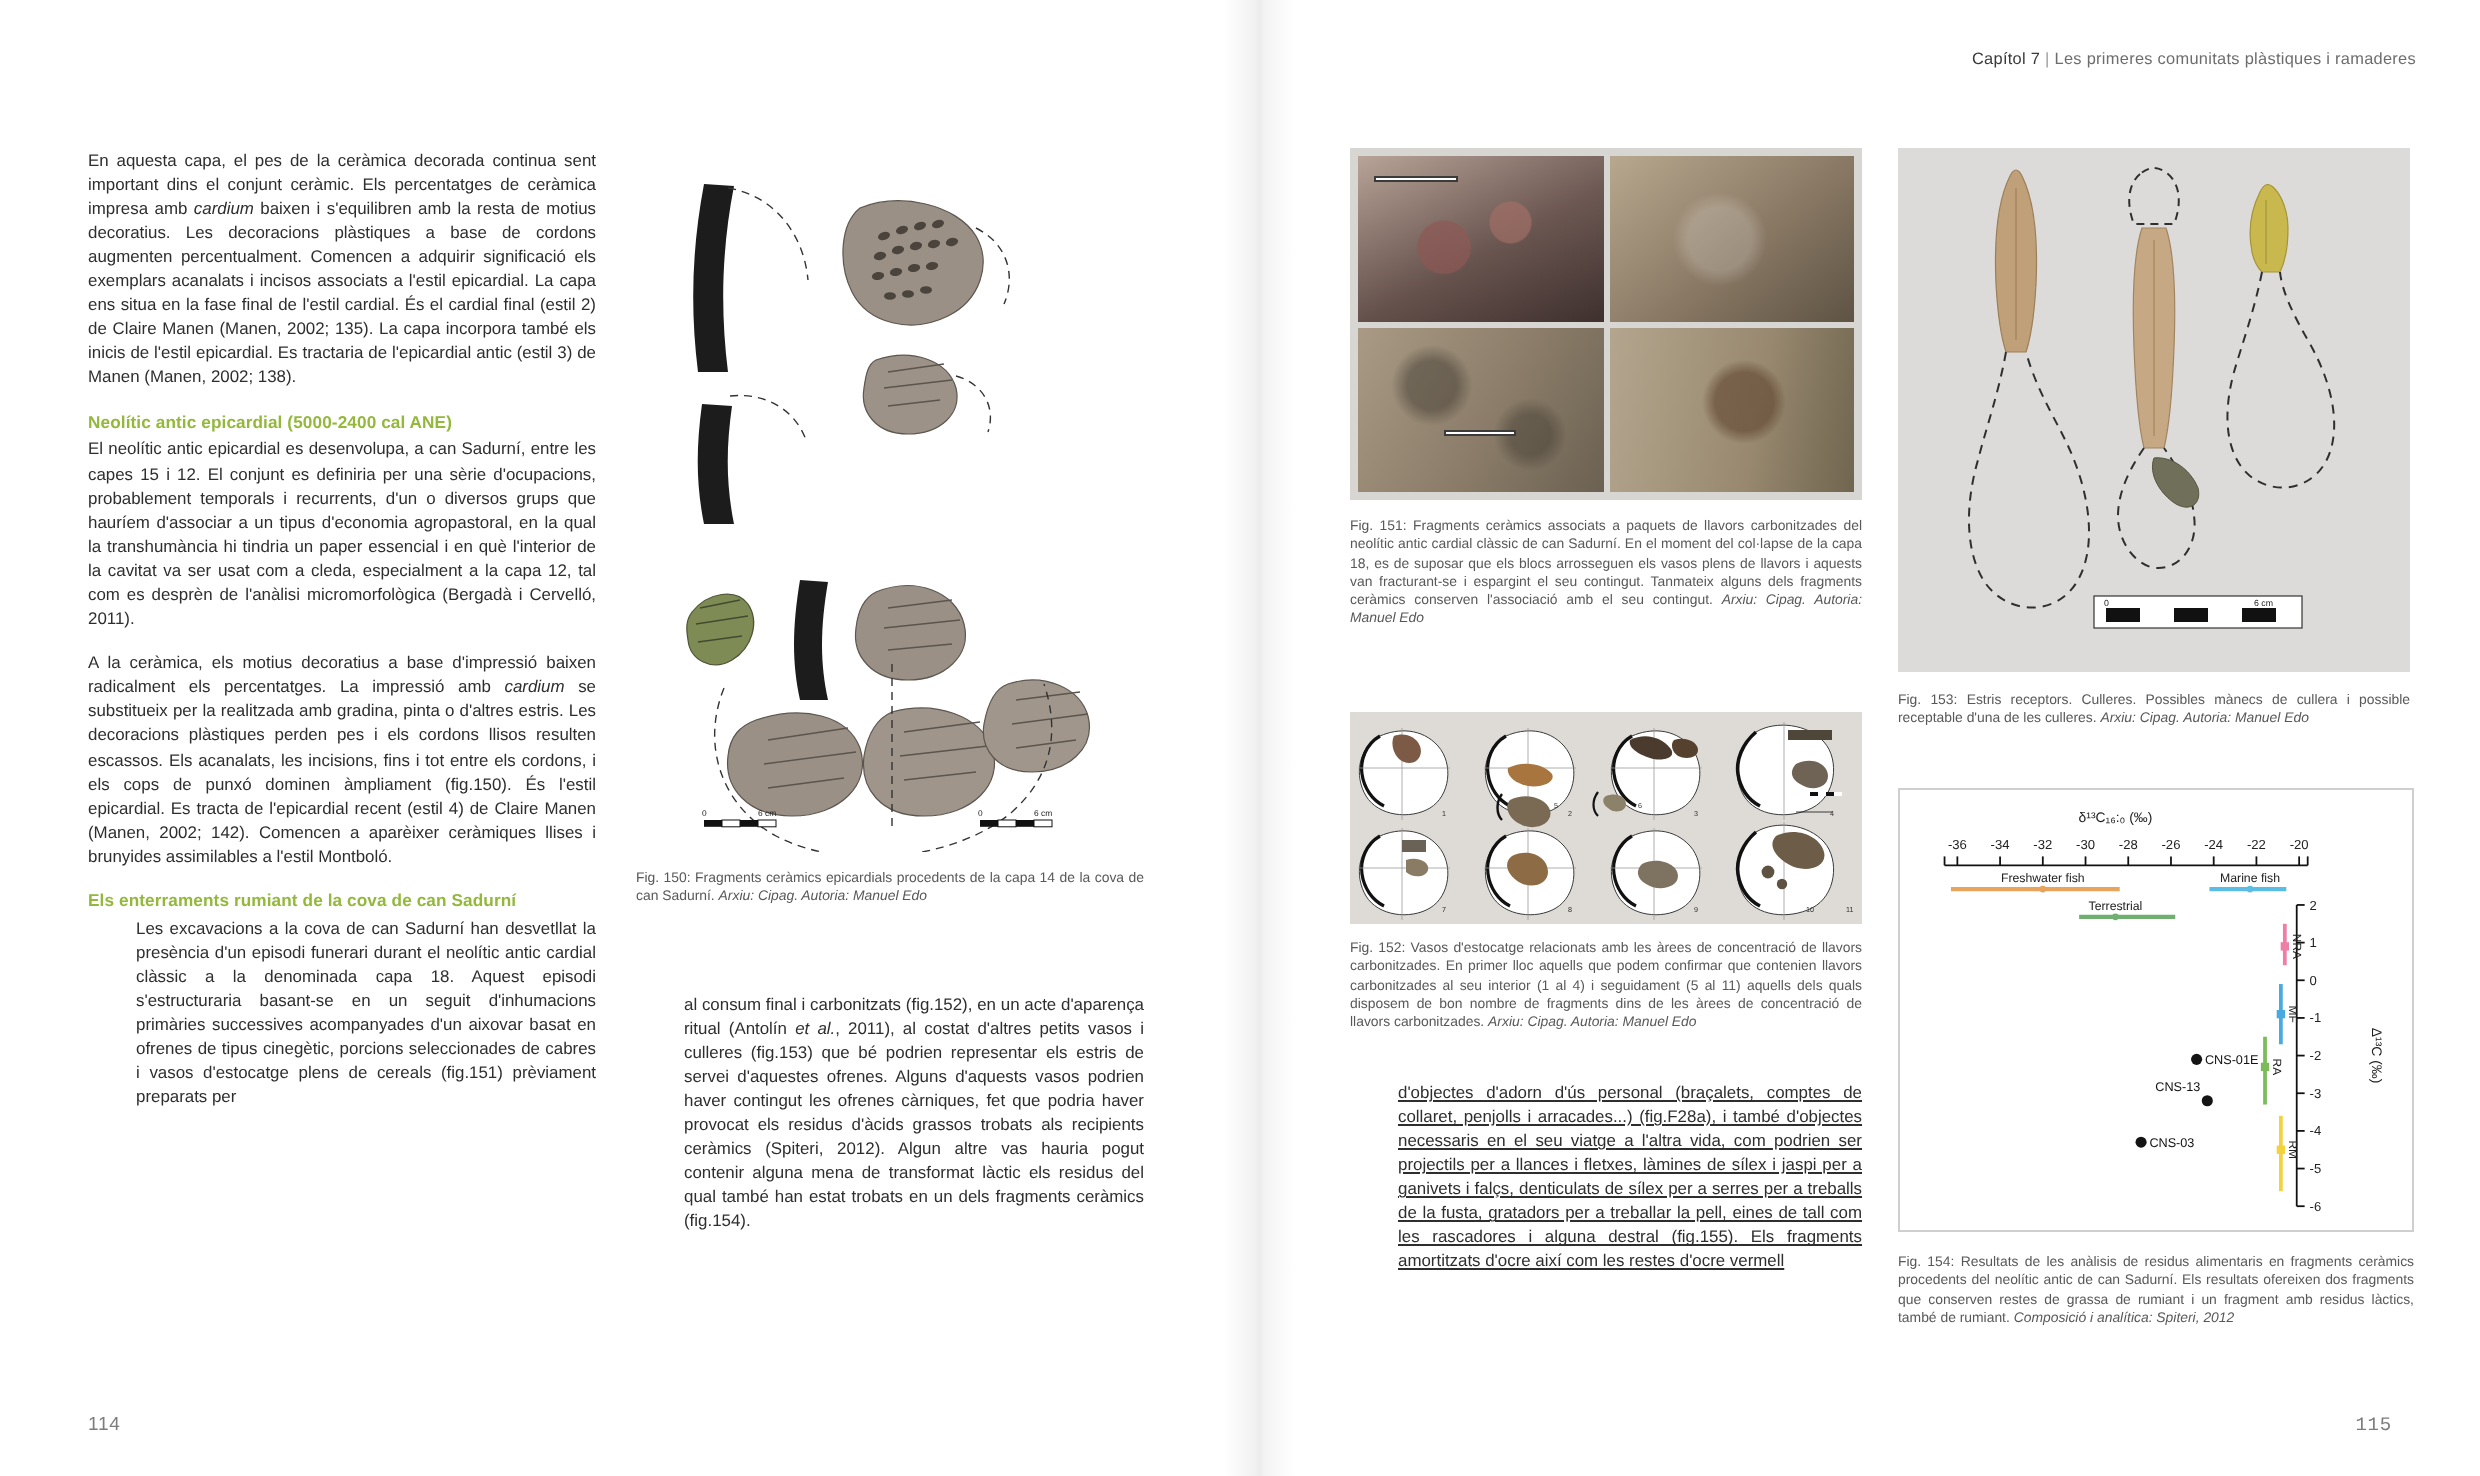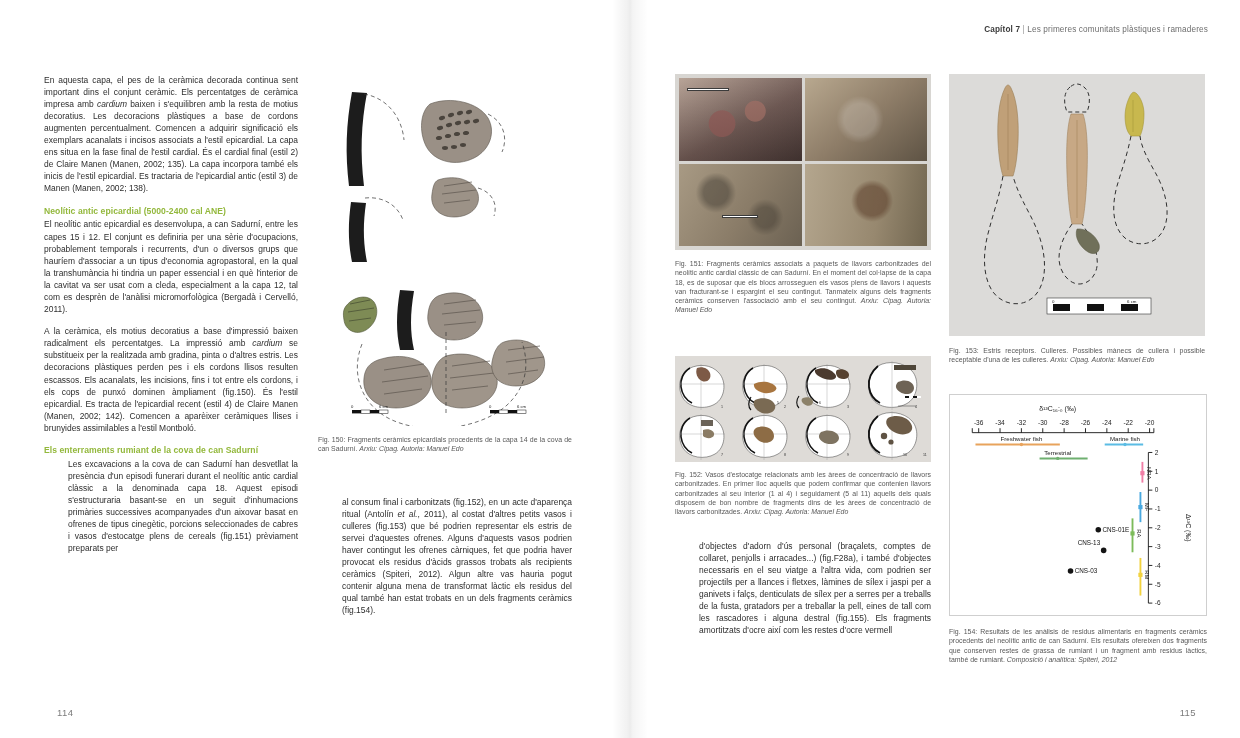--- a/index.html
+++ b/index.html
@@ -27,32 +27,32 @@
   .page-right { left: 620px; width: 620px; }
 
   .running-head {
     position: absolute;
     right: 32px; top: 25px;
     font-size: 8.2px;
     color: #6d6d6d;
     letter-spacing: 0.15px;
     white-space: nowrap;
   }
-  .running-head b { color: #3a3a3a; font-weight: bold; }
+  .running-head b { color: #3a3a3a; font-weight: normal; }
   .rh-sep { color: #9a9a9a; }
 
   .folio {
     position: absolute;
     bottom: 20px;
     font-size: 9.5px;
     color: #7c7c7c;
     letter-spacing: 0.4px;
   }
-  .folio-left  { left: 57px; margin-top: 24px; }
-  .folio-right { right: 44px; }
+  .folio-left  { left: 44px; margin-top: 24px; }
+  .folio-right { right: 44px; font-family: Liberation Mono, monospace; }
 
   
   .col {
     position: absolute;
     font-size: 8.45px;
     line-height: 12.05px;
     color: #2e2e2e;
     text-align: justify;
     -webkit-hyphens: none; hyphens: none;
   }
@@ -65,21 +65,21 @@
     line-height: 12px;
     color: #93b83c;
     font-weight: bold;
     margin: 0 0 1.5px 0;
     letter-spacing: 0.05px;
   }
 
   
   #col-L1 { left: 44px;  top: 74px;  width: 254px; }
   #col-L2 { left: 318px; top: 496px; width: 254px; }
-  #col-R1 { left: 675px; top: 540px; width: 256px; }
+  #col-R1 { left: 675px; top: 540px; width: 256px; text-decoration: underline; }
 
   
   .caption {
     position: absolute;
     font-size: 6.95px;
     line-height: 9.3px;
     color: #585858;
     text-align: justify;
   }
   .caption i { font-style: italic; }

